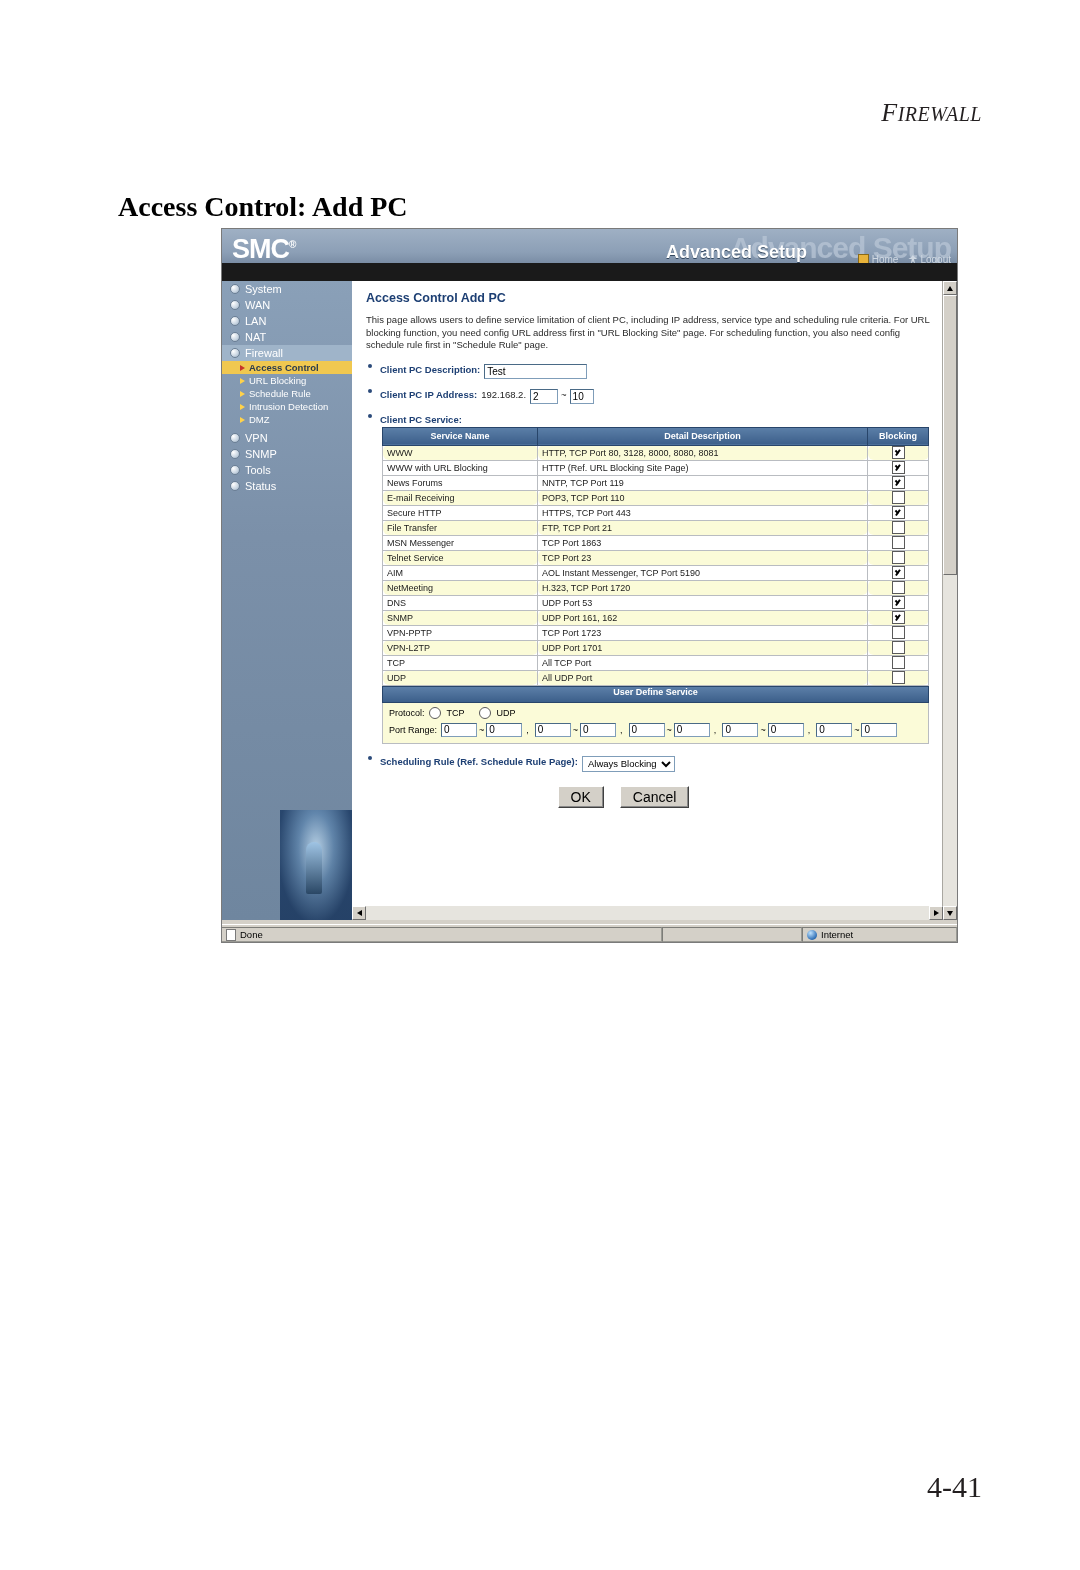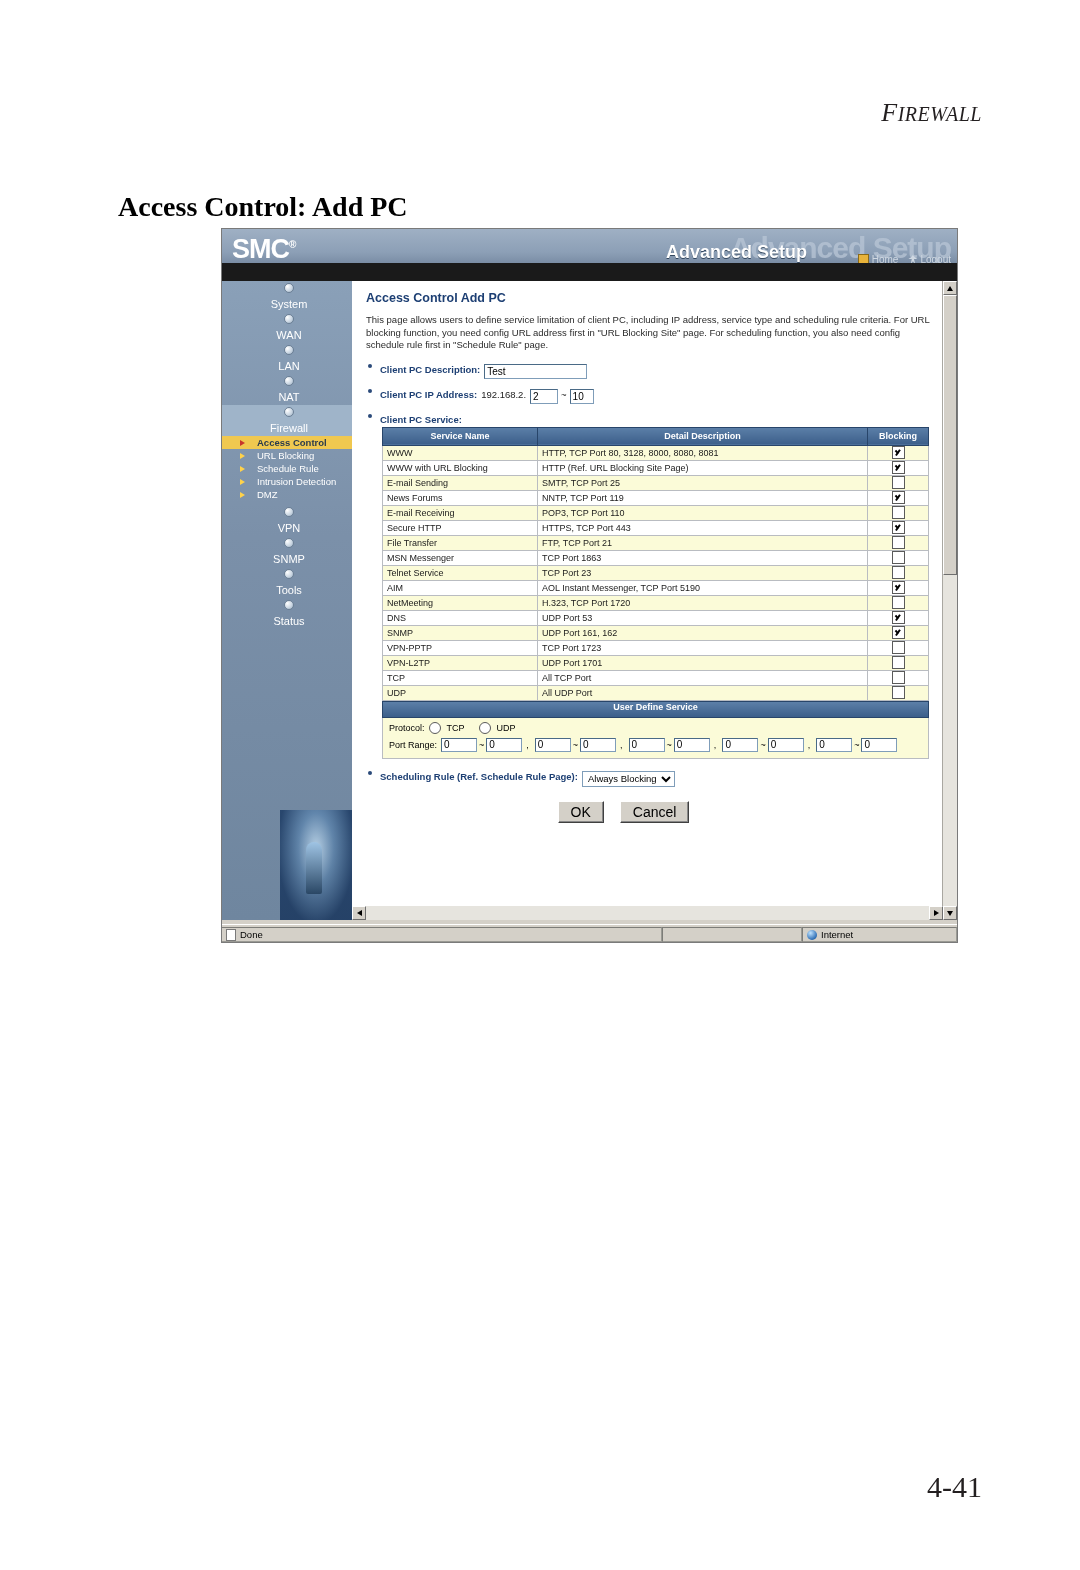--- a/index.html
+++ b/index.html
@@ -92,30 +92,29 @@
     overflow:hidden;
   }
   .sidebar-inner{
     position:relative; height:100%;
     background:linear-gradient(180deg,#8aa0b8 0%,#7b90a9 40%,#6f869f 100%);
   }
   .nav-item{
     display:flex; align-items:center; gap:5px;
     padding:2px 4px 2px 8px; color:#ffffff; font-size:11px;
     font-family:"Liberation Sans", sans-serif;
-    flex-direction:column;
   }
   .nav-item.active{ background:#9fb4c9; }
   .bullet{
     width:8px;height:8px;border-radius:50%;
     background:radial-gradient(circle at 30% 30%,#ffffff,#c7d4e1 60%,#8fa3b7);
     border:1px solid #6b7f95; flex:none;
   }
   .sub-item{
-    display:flex; align-items:center; gap:12px;
+    display:flex; align-items:center; gap:4px;
     padding:0 2px 0 18px; font-size:9.5px; color:#ffffff;
     line-height:13px;
   }
   .sub-item.selected{ background:#f0c850; color:#2b3b4c; font-weight:bold; }
   .arrow{
     width:0;height:0;border-left:5px solid #ffd24a;
     border-top:3px solid transparent;border-bottom:3px solid transparent;flex:none;
   }
   .sub-item.selected .arrow{ border-left-color:#c8362b; }
   .sidebar-photo{
@@ -157,21 +156,21 @@
     font-size:9px; font-family:"Liberation Sans", sans-serif;
   }
   table.svc th{
     background:linear-gradient(180deg,#5c7fa8,#3c5f8a);
     color:#fff; font-size:9px; font-weight:bold; height:15px;
     border:1px solid #28456a; text-align:center;
   }
   table.svc td{
     border:1px solid #b9bcc1; height:14px; padding:0 4px; color:#1b1b1b;
   }
-  table.svc tr.odd td{ background:#fbfbd8; }
+  table.svc tr.odd td{ background:#fbfbd8;border-radius:6px; }
   table.svc tr.even td{ background:#ffffff; }
   td.blk{ text-align:center; width:52px; padding:0;}
   .cbx{
     display:inline-block;width:11px;height:11px;border:1px solid #5a5a5a;
     background:#fff;position:relative;vertical-align:middle;
   }
   .cbx.on:after{
     content:"";position:absolute;left:2px;top:4px;width:4px;height:1.5px;
     background:#000;transform:rotate(45deg);
   }
@@ -377,25 +376,20 @@
           <tbody>
               <tr class="odd">
                 <td>WWW</td>
                 <td>HTTP, TCP Port 80, 3128, 8000, 8080, 8081</td>
                 <td class="blk"><span class="cbx on"></span></td>
               </tr>
               <tr class="even">
                 <td>WWW with URL Blocking</td>
                 <td>HTTP (Ref. URL Blocking Site Page)</td>
                 <td class="blk"><span class="cbx on"></span></td>
-              </tr>
-              <tr class="odd">
-                <td>E-mail Sending</td>
-                <td>SMTP, TCP Port 25</td>
-                <td class="blk"><span class="cbx"></span></td>
               </tr>
               <tr class="even">
                 <td>News Forums</td>
                 <td>NNTP, TCP Port 119</td>
                 <td class="blk"><span class="cbx on"></span></td>
               </tr>
               <tr class="odd">
                 <td>E-mail Receiving</td>
                 <td>POP3, TCP Port 110</td>
                 <td class="blk"><span class="cbx"></span></td>

